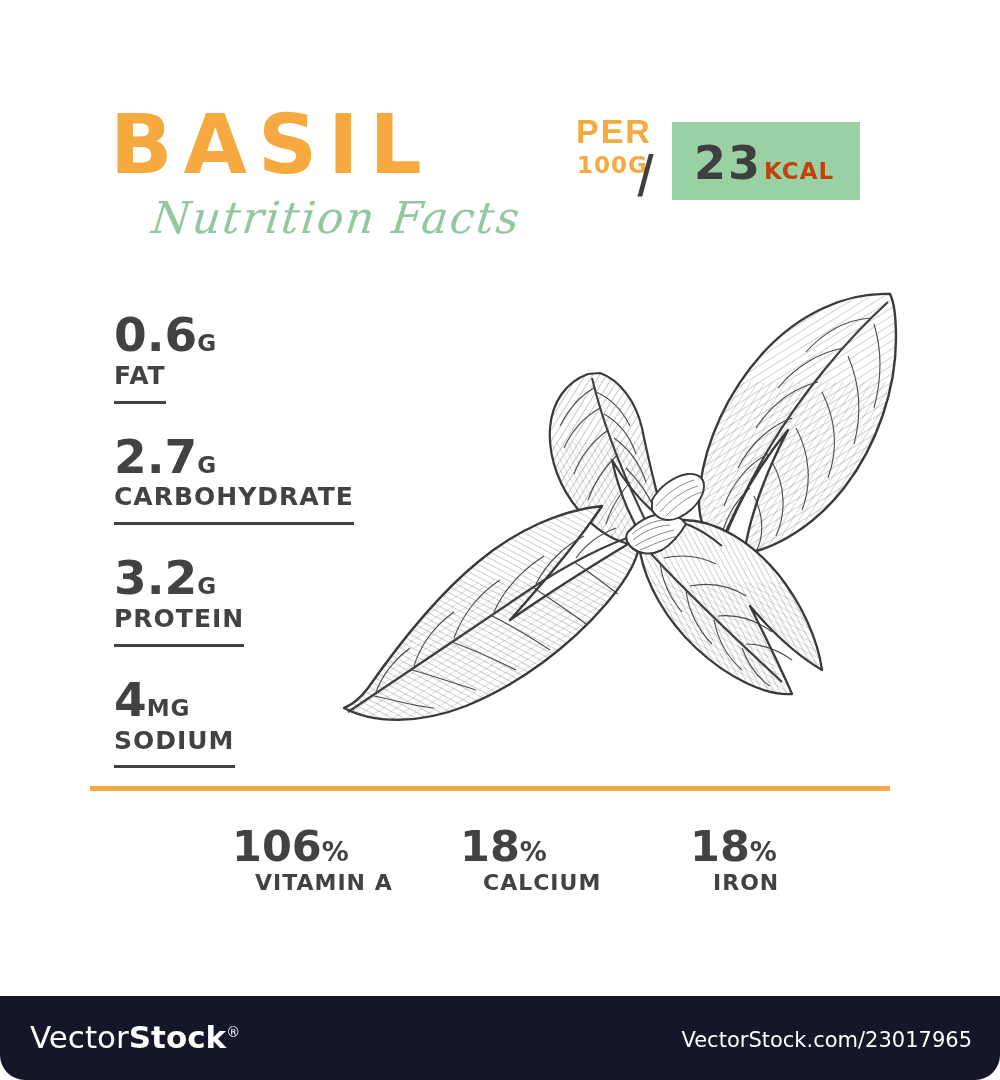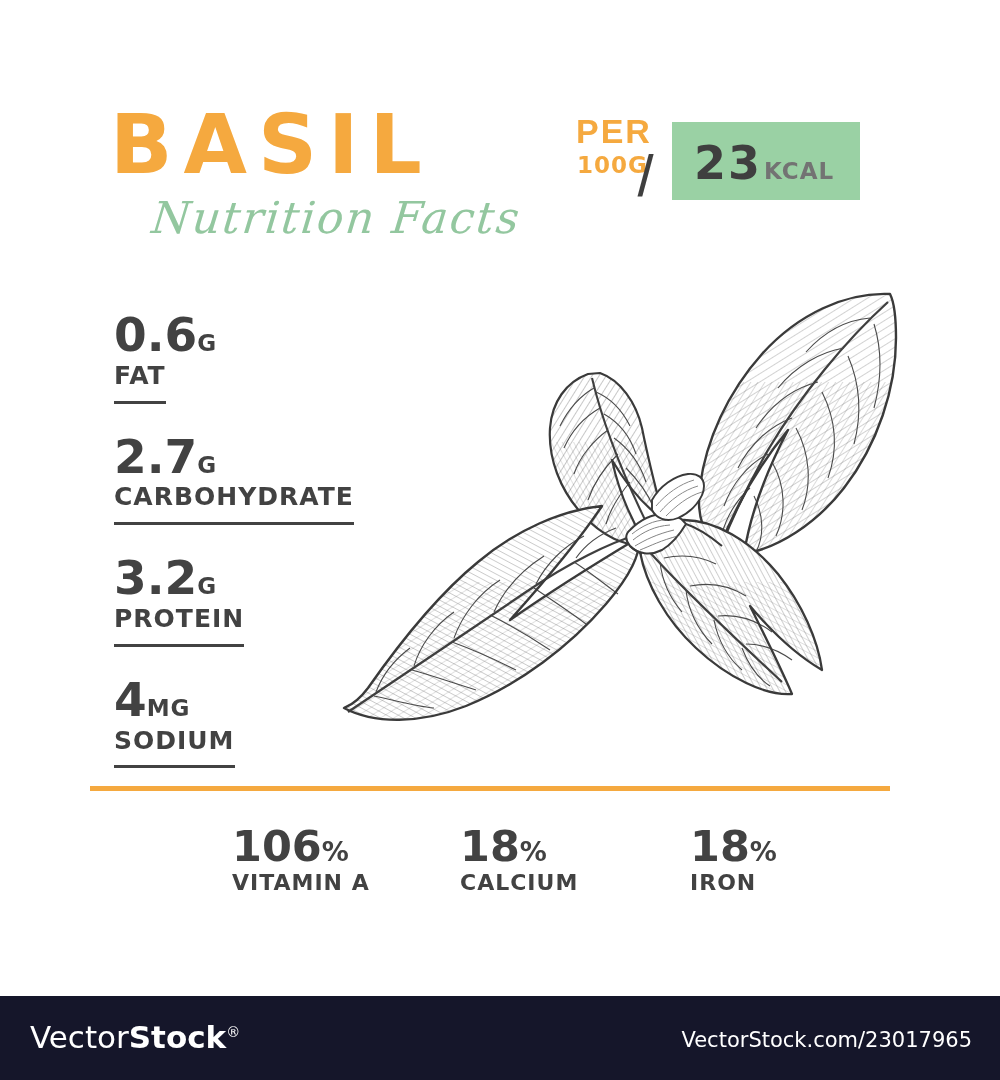--- a/index.html
+++ b/index.html
@@ -9,20 +9,21 @@
   }
   body {
     font-family: "Liberation Sans", sans-serif;
   }
   #page {
     position: relative;
     width: 1000px;
     height: 1080px;
     background: #ffffff;
     overflow: hidden;
+    border-radius: 25px;
   }
 
   
   #title {
     position: absolute;
     left: 110px;
     top: 104px;
     font-family: "DejaVu Sans", sans-serif;
     font-weight: bold;
     font-size: 82px;
@@ -104,21 +105,21 @@
     line-height: 1;
   }
   #kcal-unit {
     position: absolute;
     left: 188px;
     top: 46px;
     font-family: "DejaVu Sans", sans-serif;
     font-weight: bold;
     font-size: 23px;
     letter-spacing: 1px;
-    color: #737373;
+    color: #c2410c;
     line-height: 1;
   }
 
   
   #macros {
     position: absolute;
     left: 114px;
     top: 300px;
     width: 300px;
   }
@@ -199,20 +200,21 @@
   }
   .vitamin-label {
     font-family: "DejaVu Sans", sans-serif;
     font-weight: bold;
     font-size: 22px;
     letter-spacing: 1px;
     color: #424242;
     line-height: 1.2;
     margin-top: 1px;
     white-space: nowrap;
+    margin-left: 23px;
   }
 
   
   #footer {
     position: absolute;
     left: 0;
     bottom: 0;
     width: 1000px;
     height: 84px;
     background: #15162a;

